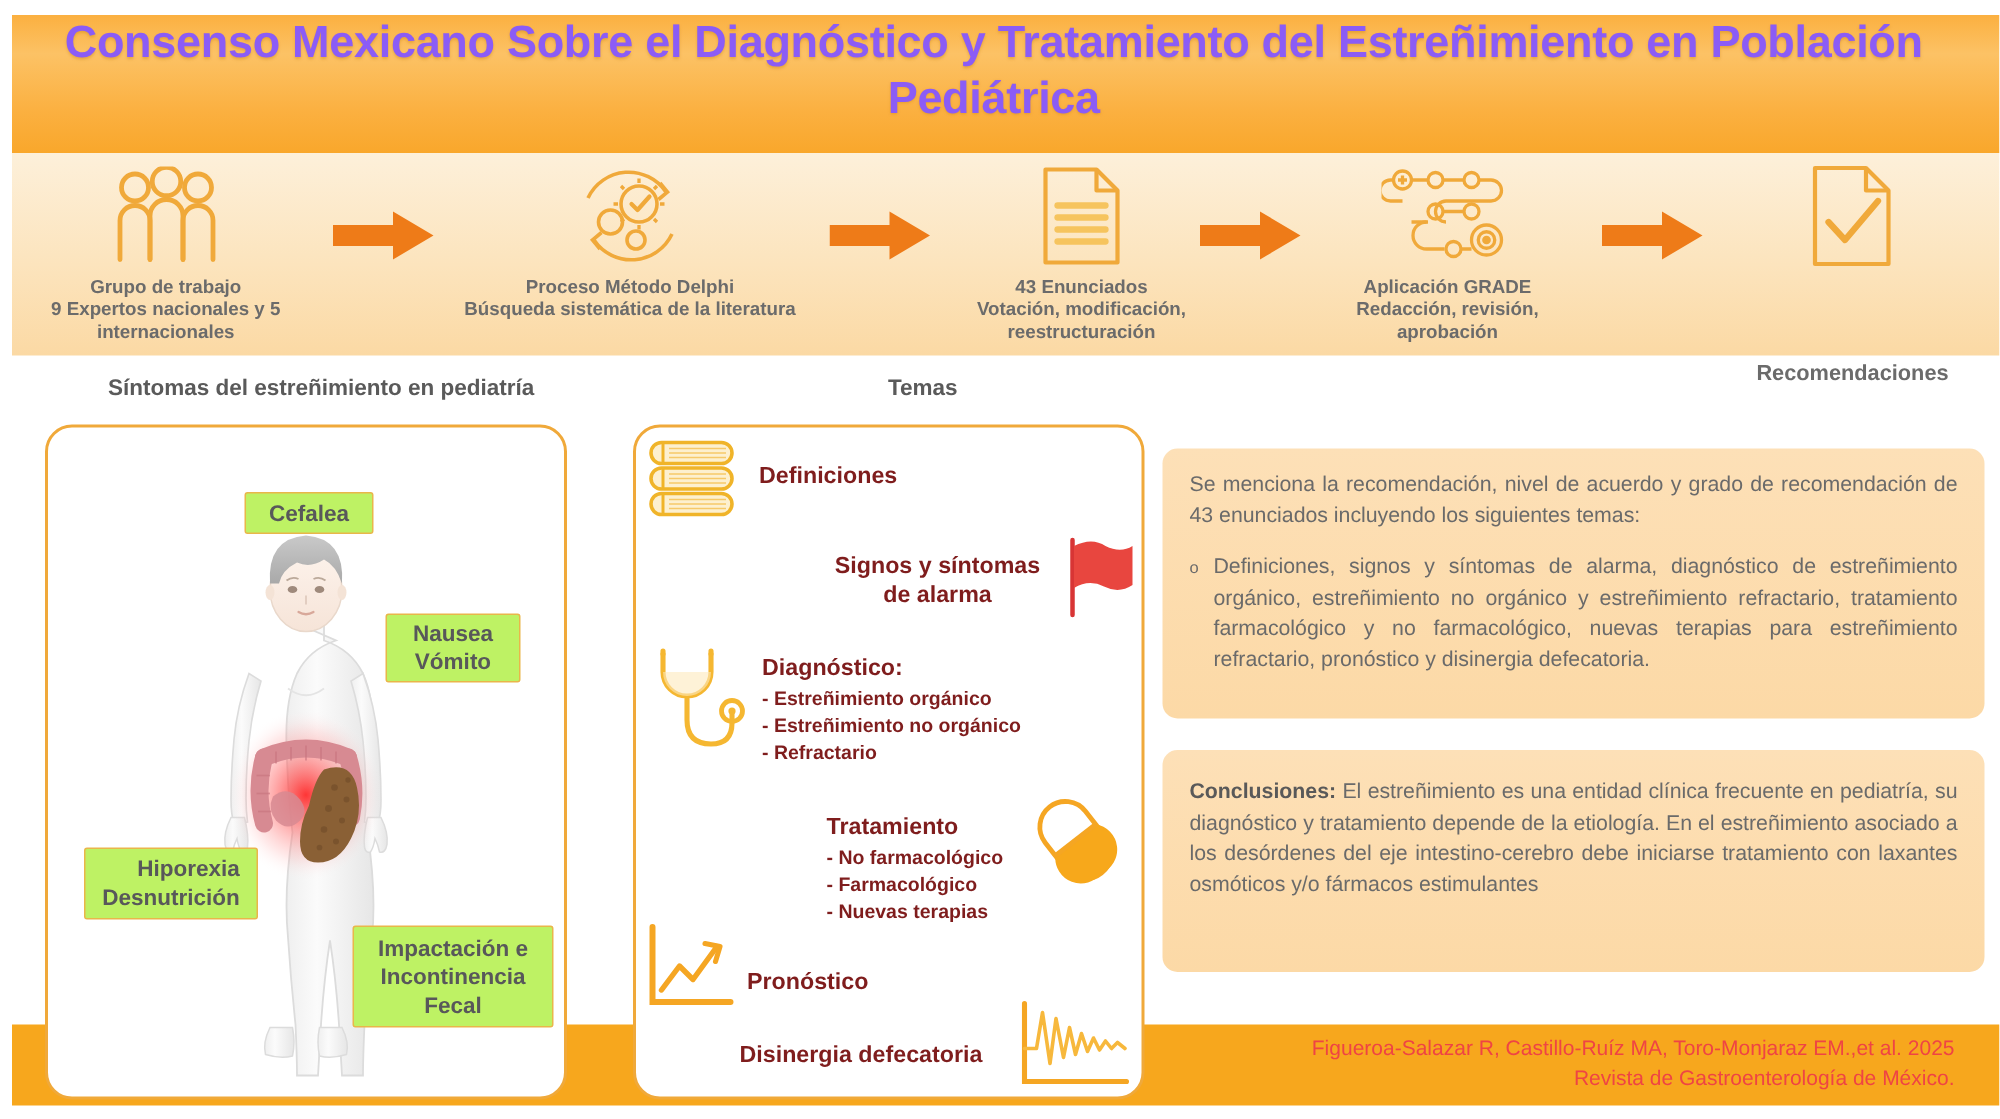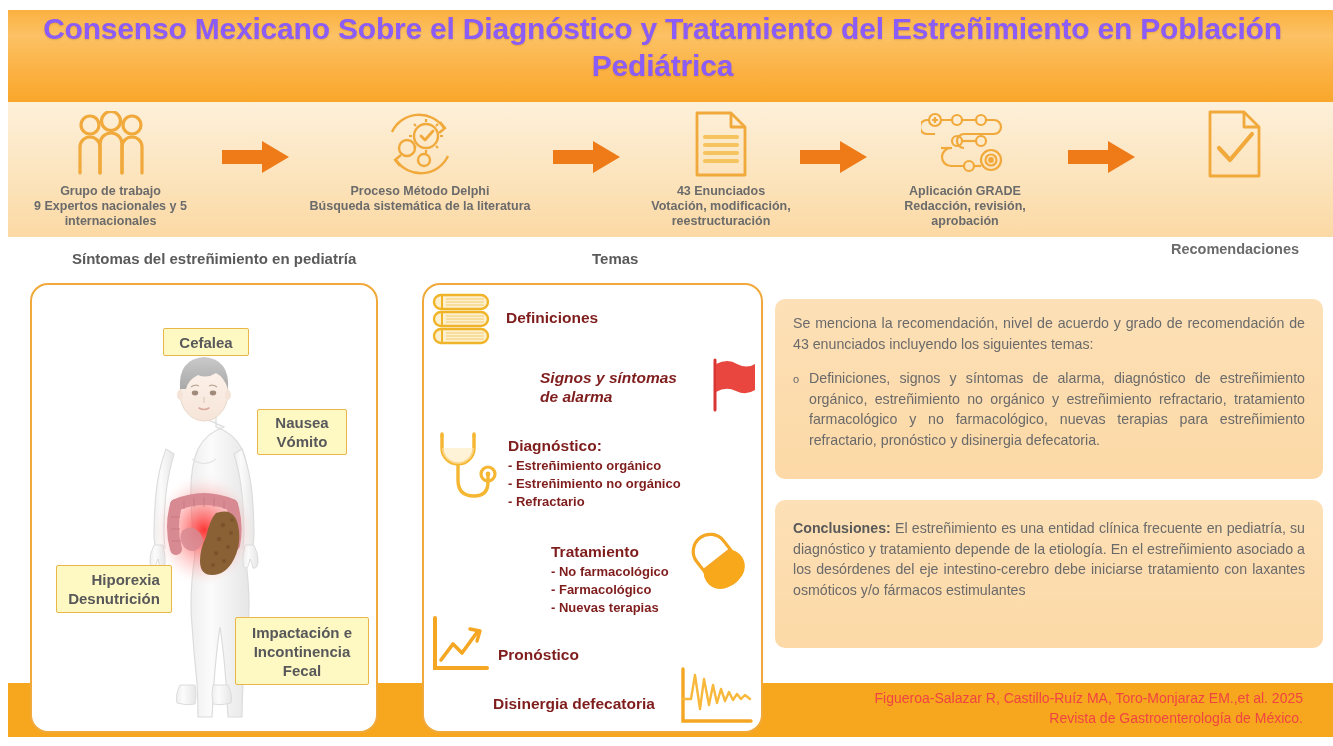--- a/index.html
+++ b/index.html
@@ -54,35 +54,35 @@
   }
 
   
   .card {
     position: absolute; background: #ffffff;
     border: 2.4px solid #f0a93a; border-radius: 18px;
   }
 
   
   .sym-box {
-    position: absolute; background: #fef9c3;
+    position: absolute; background: #bef264;
     border: 1.6px solid #e9b64a; border-radius: 2px;
     color: #58585a; font-size: 15px; font-weight: bold;
     text-align: center; line-height: 19px;
     display: flex; align-items: center; justify-content: center;
     padding: 4px 8px; white-space: pre-line;
   }
 
   
   .tema-text {
     position: absolute; color: #7f1d1d; font-weight: bold;
   }
   .tema-head { font-size: 15.5px; line-height: 19px; }
   .tema-sub  { font-size: 13px; line-height: 18px; font-weight: bold; }
-  .tema-right { text-align: left; font-style: italic; }
+  .tema-right { text-align: center; }
 
   
   .info-box {
     position: absolute;
     background: linear-gradient(to bottom, #fde0b7 0%, #fcd9a6 100%);
     border-radius: 10px;
     color: #6a6a6a; font-size: 14.2px; line-height: 20.5px;
     text-align: justify;
     padding: 14px 18px 14px 18px;
   }

